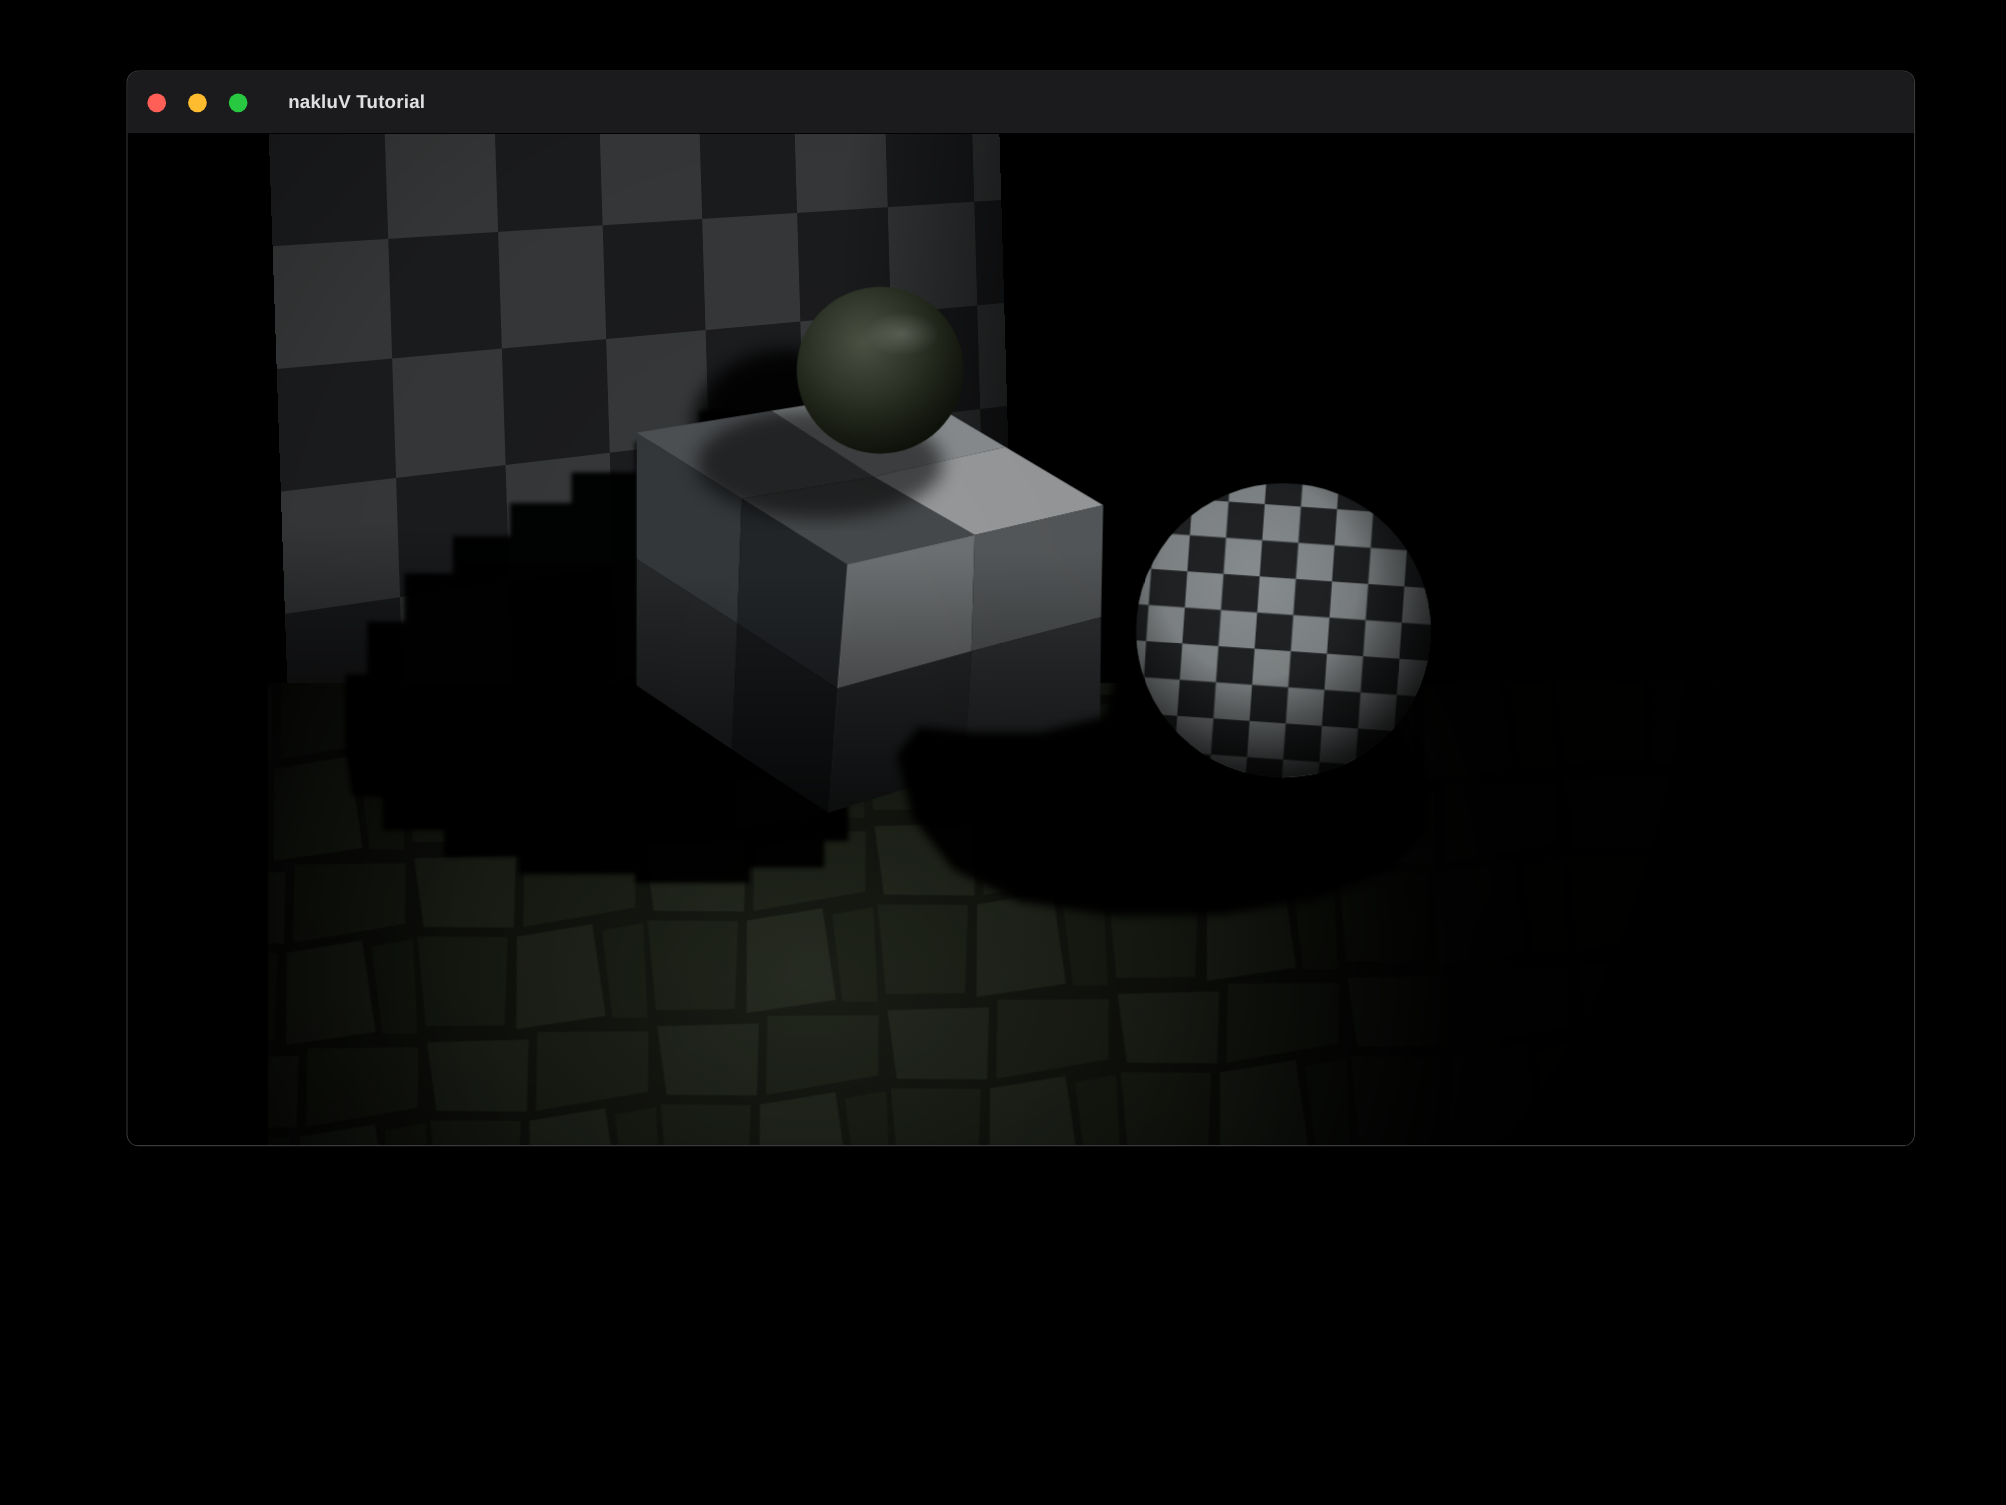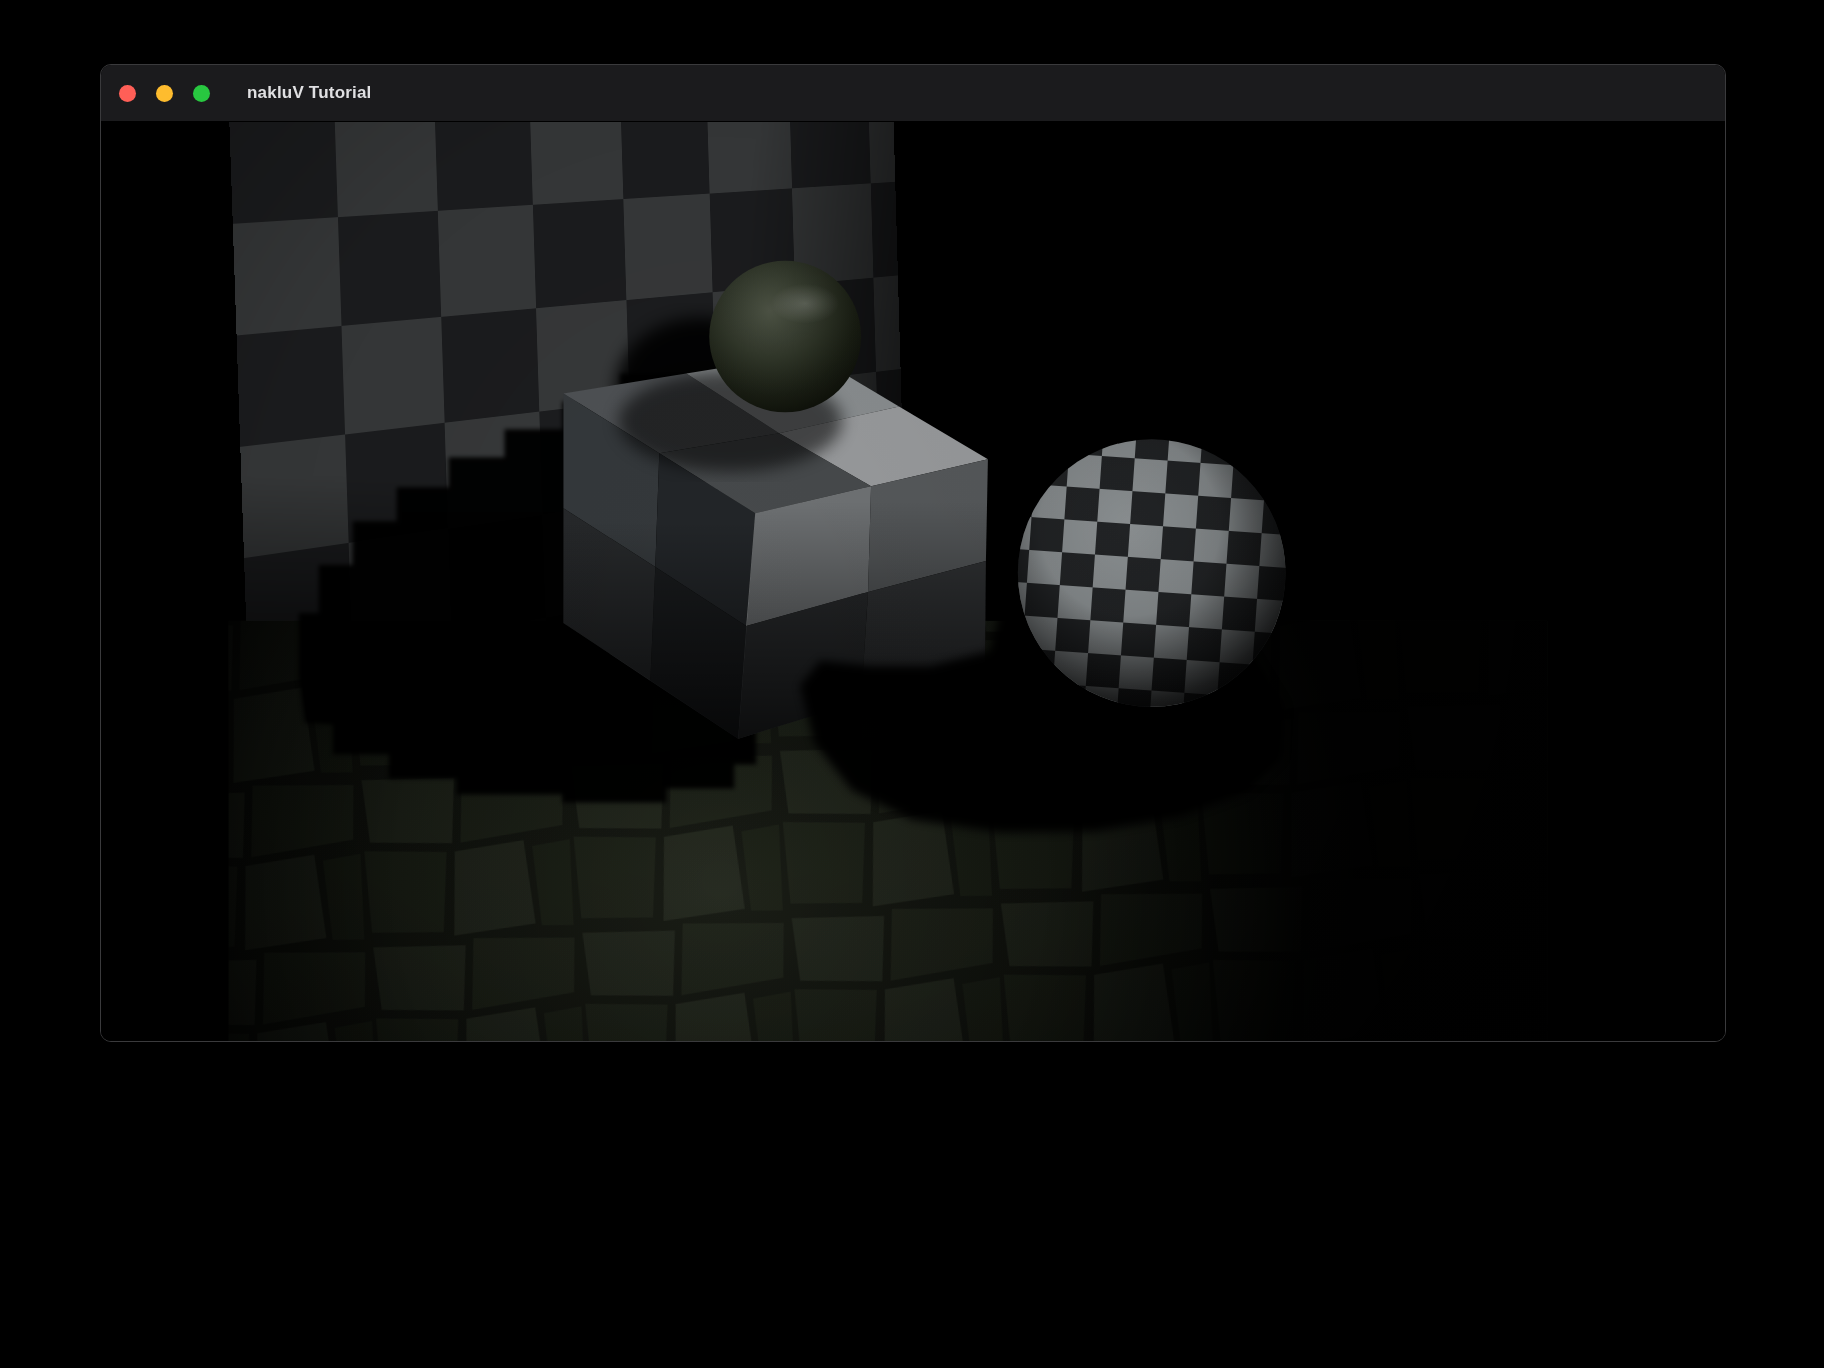--- a/index.html
+++ b/index.html
@@ -5,21 +5,21 @@
   html,body { margin:0; padding:0; }
   body {
     width:1824px; height:1368px;
     background:#000;
     font-family:"Liberation Sans", sans-serif;
     position:relative; overflow:hidden;
   }
   .desktop { position:absolute; inset:0; background:#000; }
 
   .window {
-    position:absolute; left:100px; top:64px;
+    position:absolute; left:115px; top:64px;
     width:1626px; height:978px;
     background:#000;
     border:1px solid var(--window-border,#3a3a3c);
     border-radius:11px;
     overflow:hidden;
     box-sizing:border-box;
     display:flex; flex-direction:column;
   }
 
   .titlebar {

